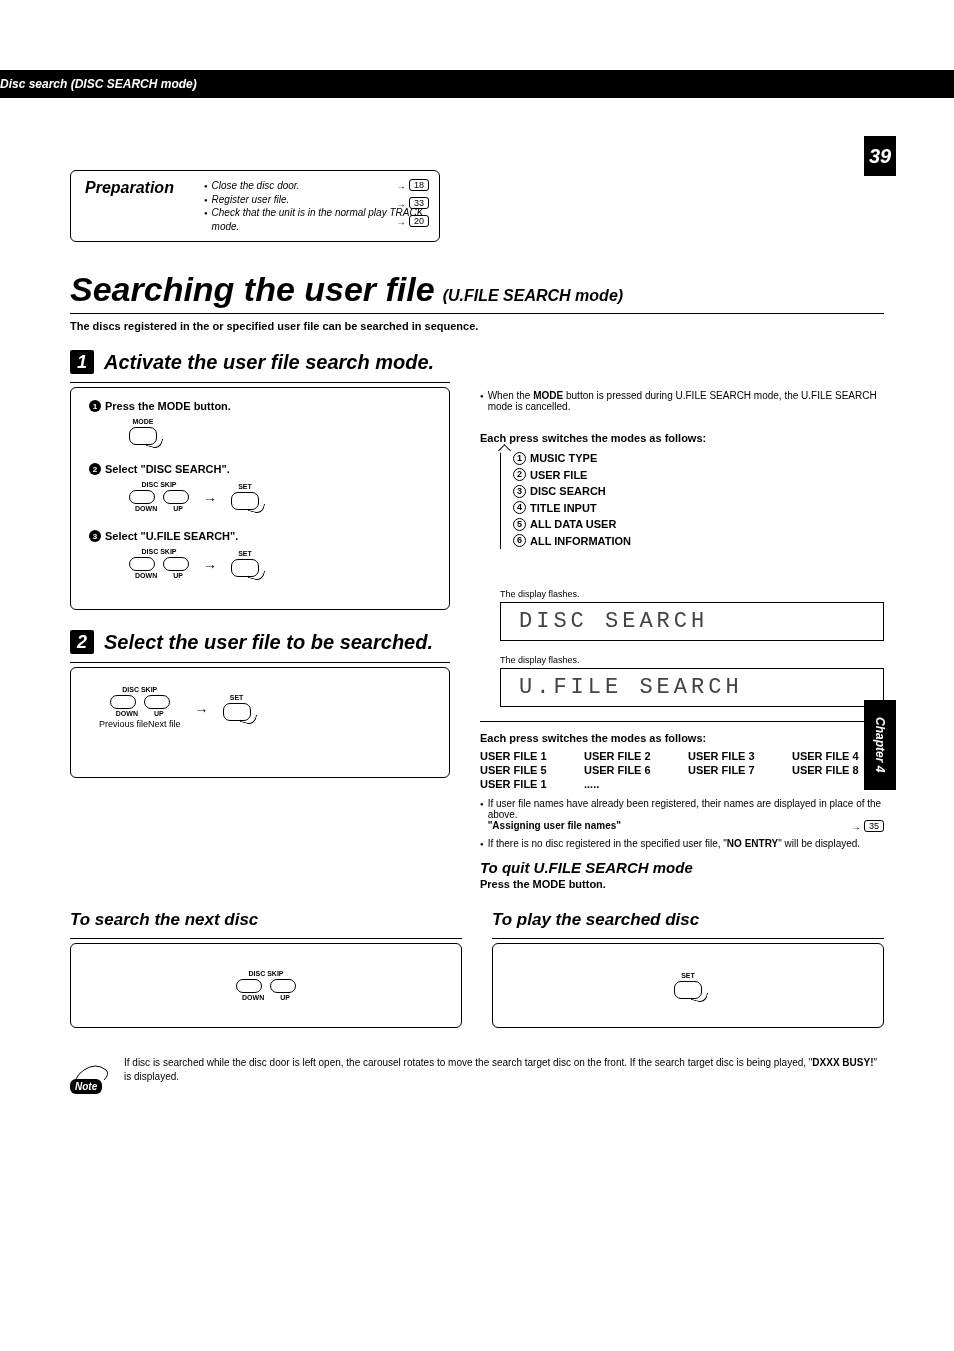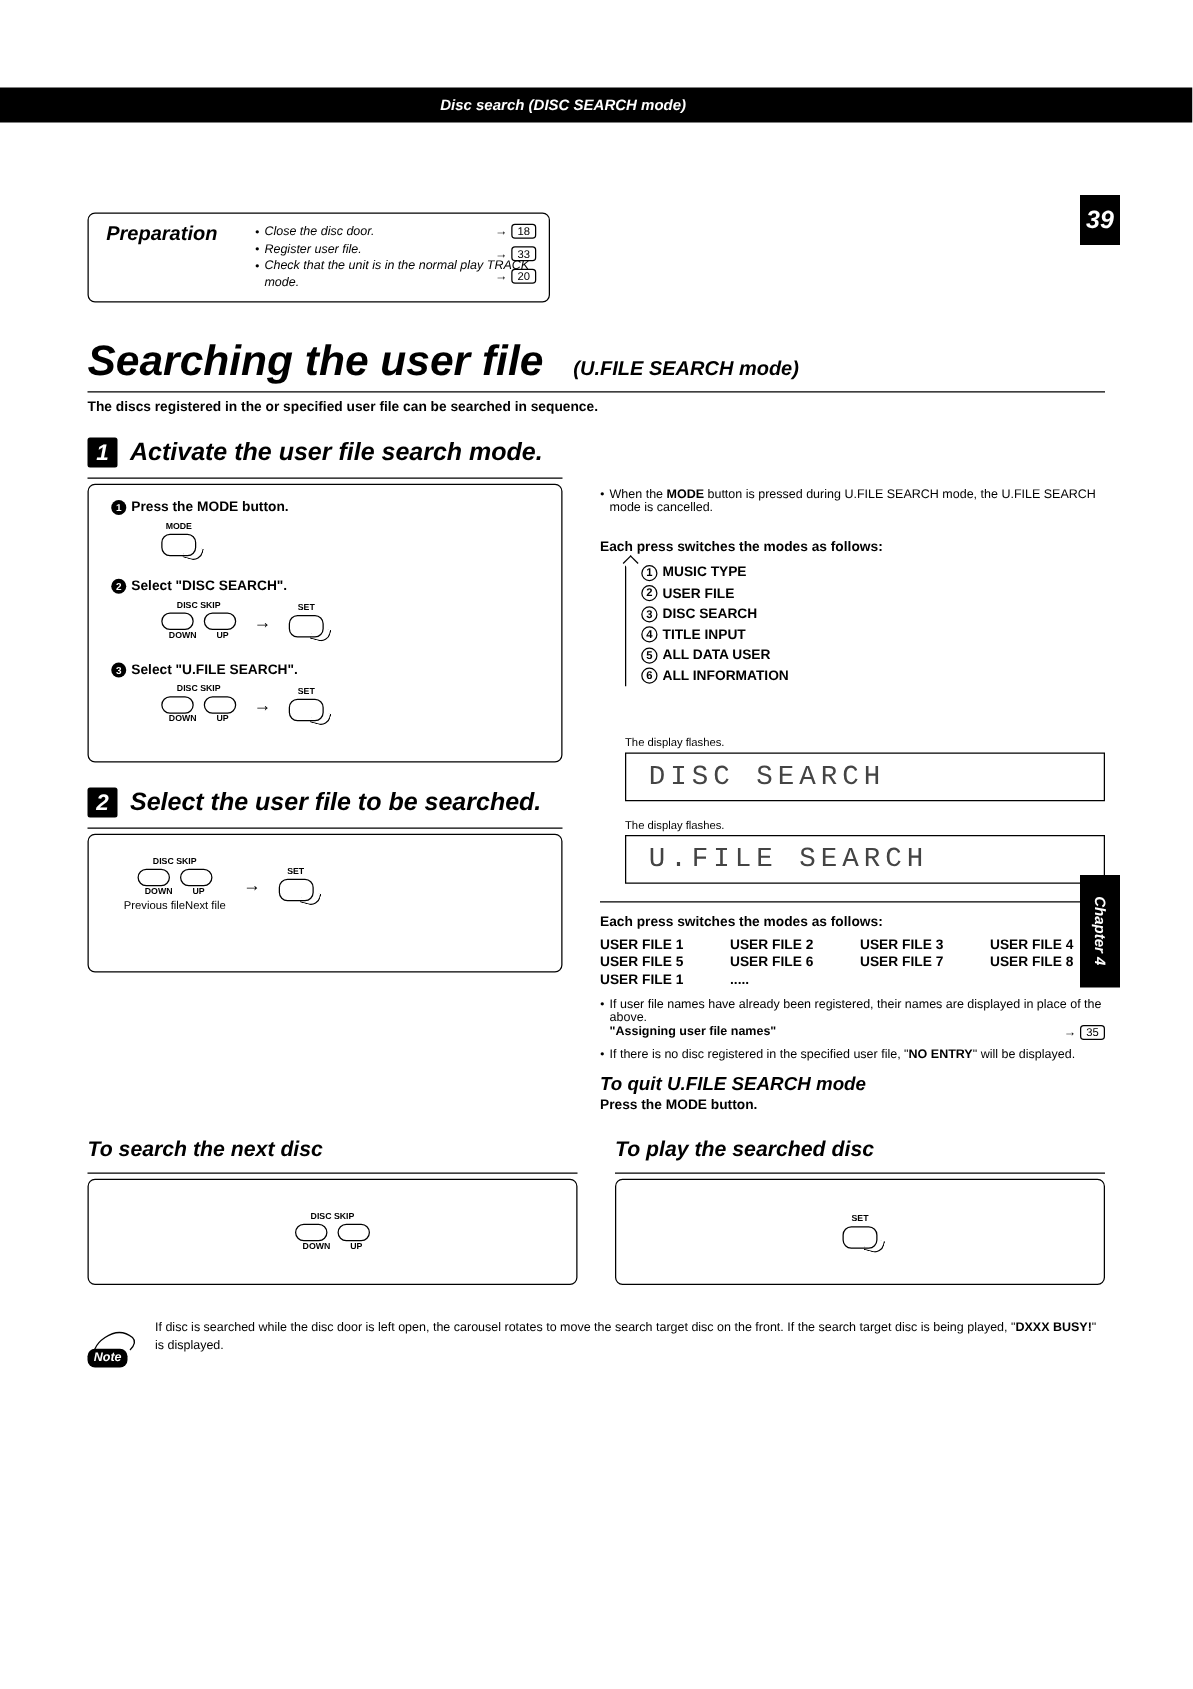--- a/index.html
+++ b/index.html
@@ -14,30 +14,30 @@
   }
   .header-bar {
     position: absolute;
     top: 70px;
     left: 0;
     right: 0;
     height: 28px;
     background: #000;
     color: #fff;
     display: flex;
-    justify-content: center;
+    justify-content: flex-start;
     align-items: center;
     padding-right: 53px;
     font-style: italic;
     font-weight: bold;
     font-size: 12px;
   }
   .page-num-box {
     position: absolute;
-    top: 156px;
+    top: 136px;
     right: 58px;
     width: 32px;
     height: 40px;
     background: #000;
     color: #fff;
     display: flex;
     align-items: center;
     justify-content: center;
     font-style: italic;
     font-weight: bold;
@@ -106,21 +106,21 @@
     gap: 6px;
     align-items: flex-end;
   }
   h1.main-title {
     margin-top: 28px;
     font-style: italic;
     font-weight: 900;
     font-size: 34px;
     display: flex;
     align-items: baseline;
-    gap: 24px;
+    gap: 8px;
   }
   h1.main-title .subtitle {
     font-size: 16px;
     font-weight: bold;
     text-align: center;
   }
   .hr { border: none; border-top: 1.5px solid #000; margin: 4px 0; }
   .desc { font-size: 11px; font-weight: bold; margin: 6px 0 18px; }
   .two-col { display: flex; gap: 30px; }
   .col-left { width: 380px; }

